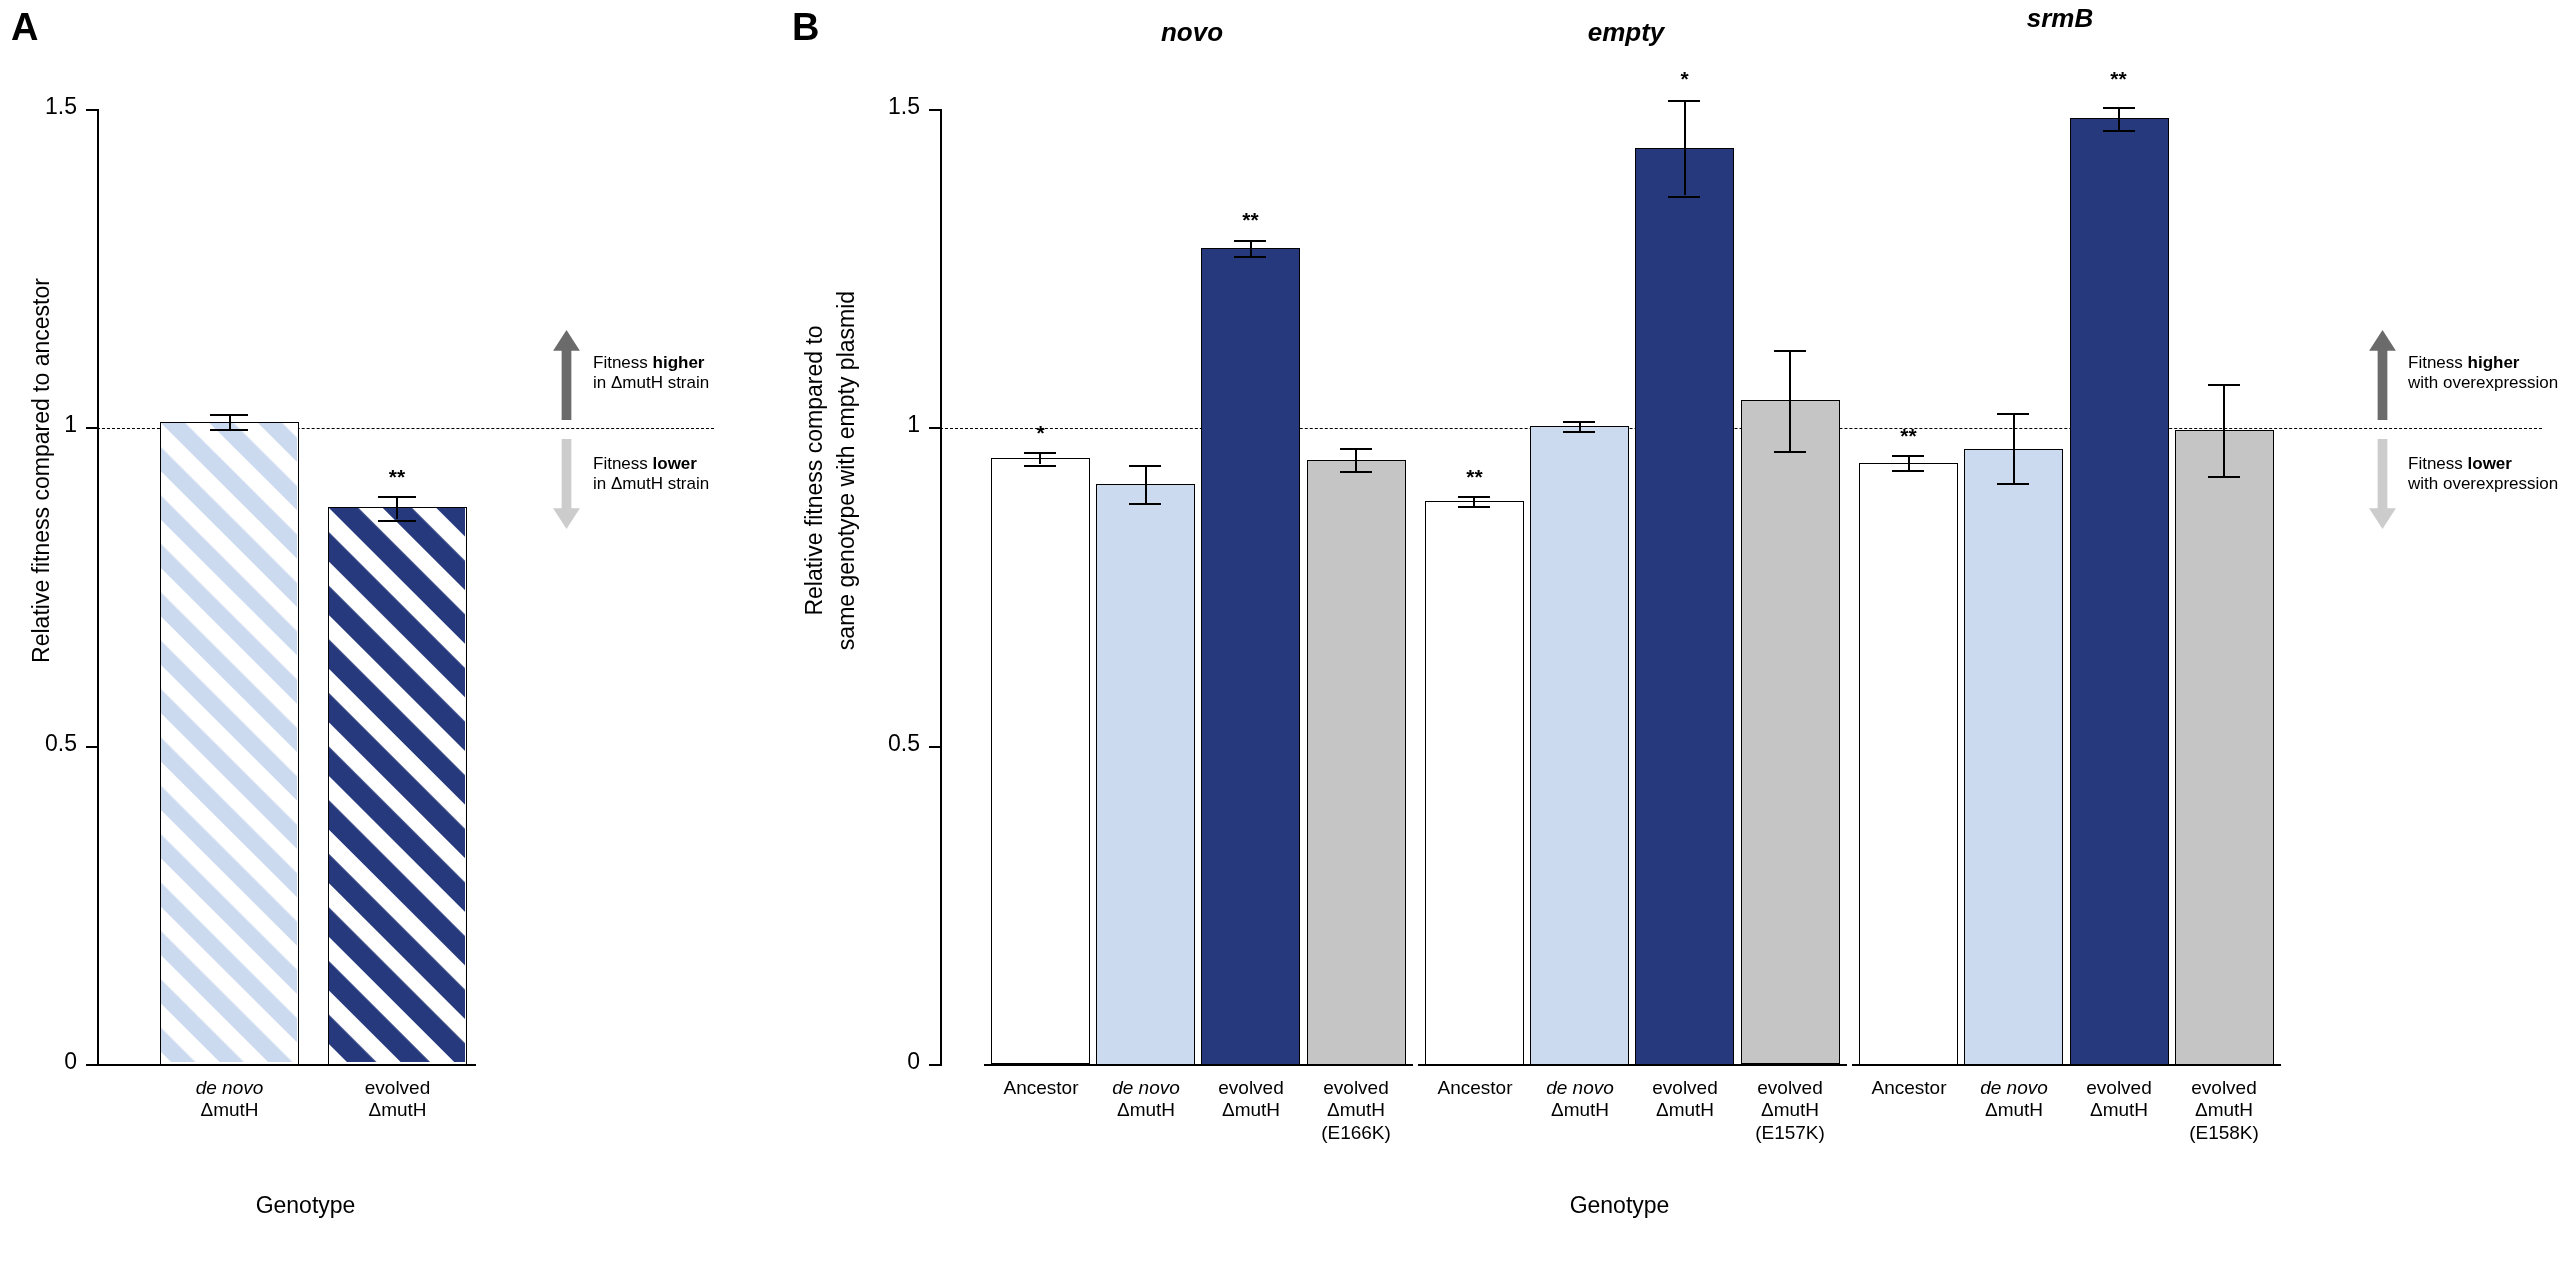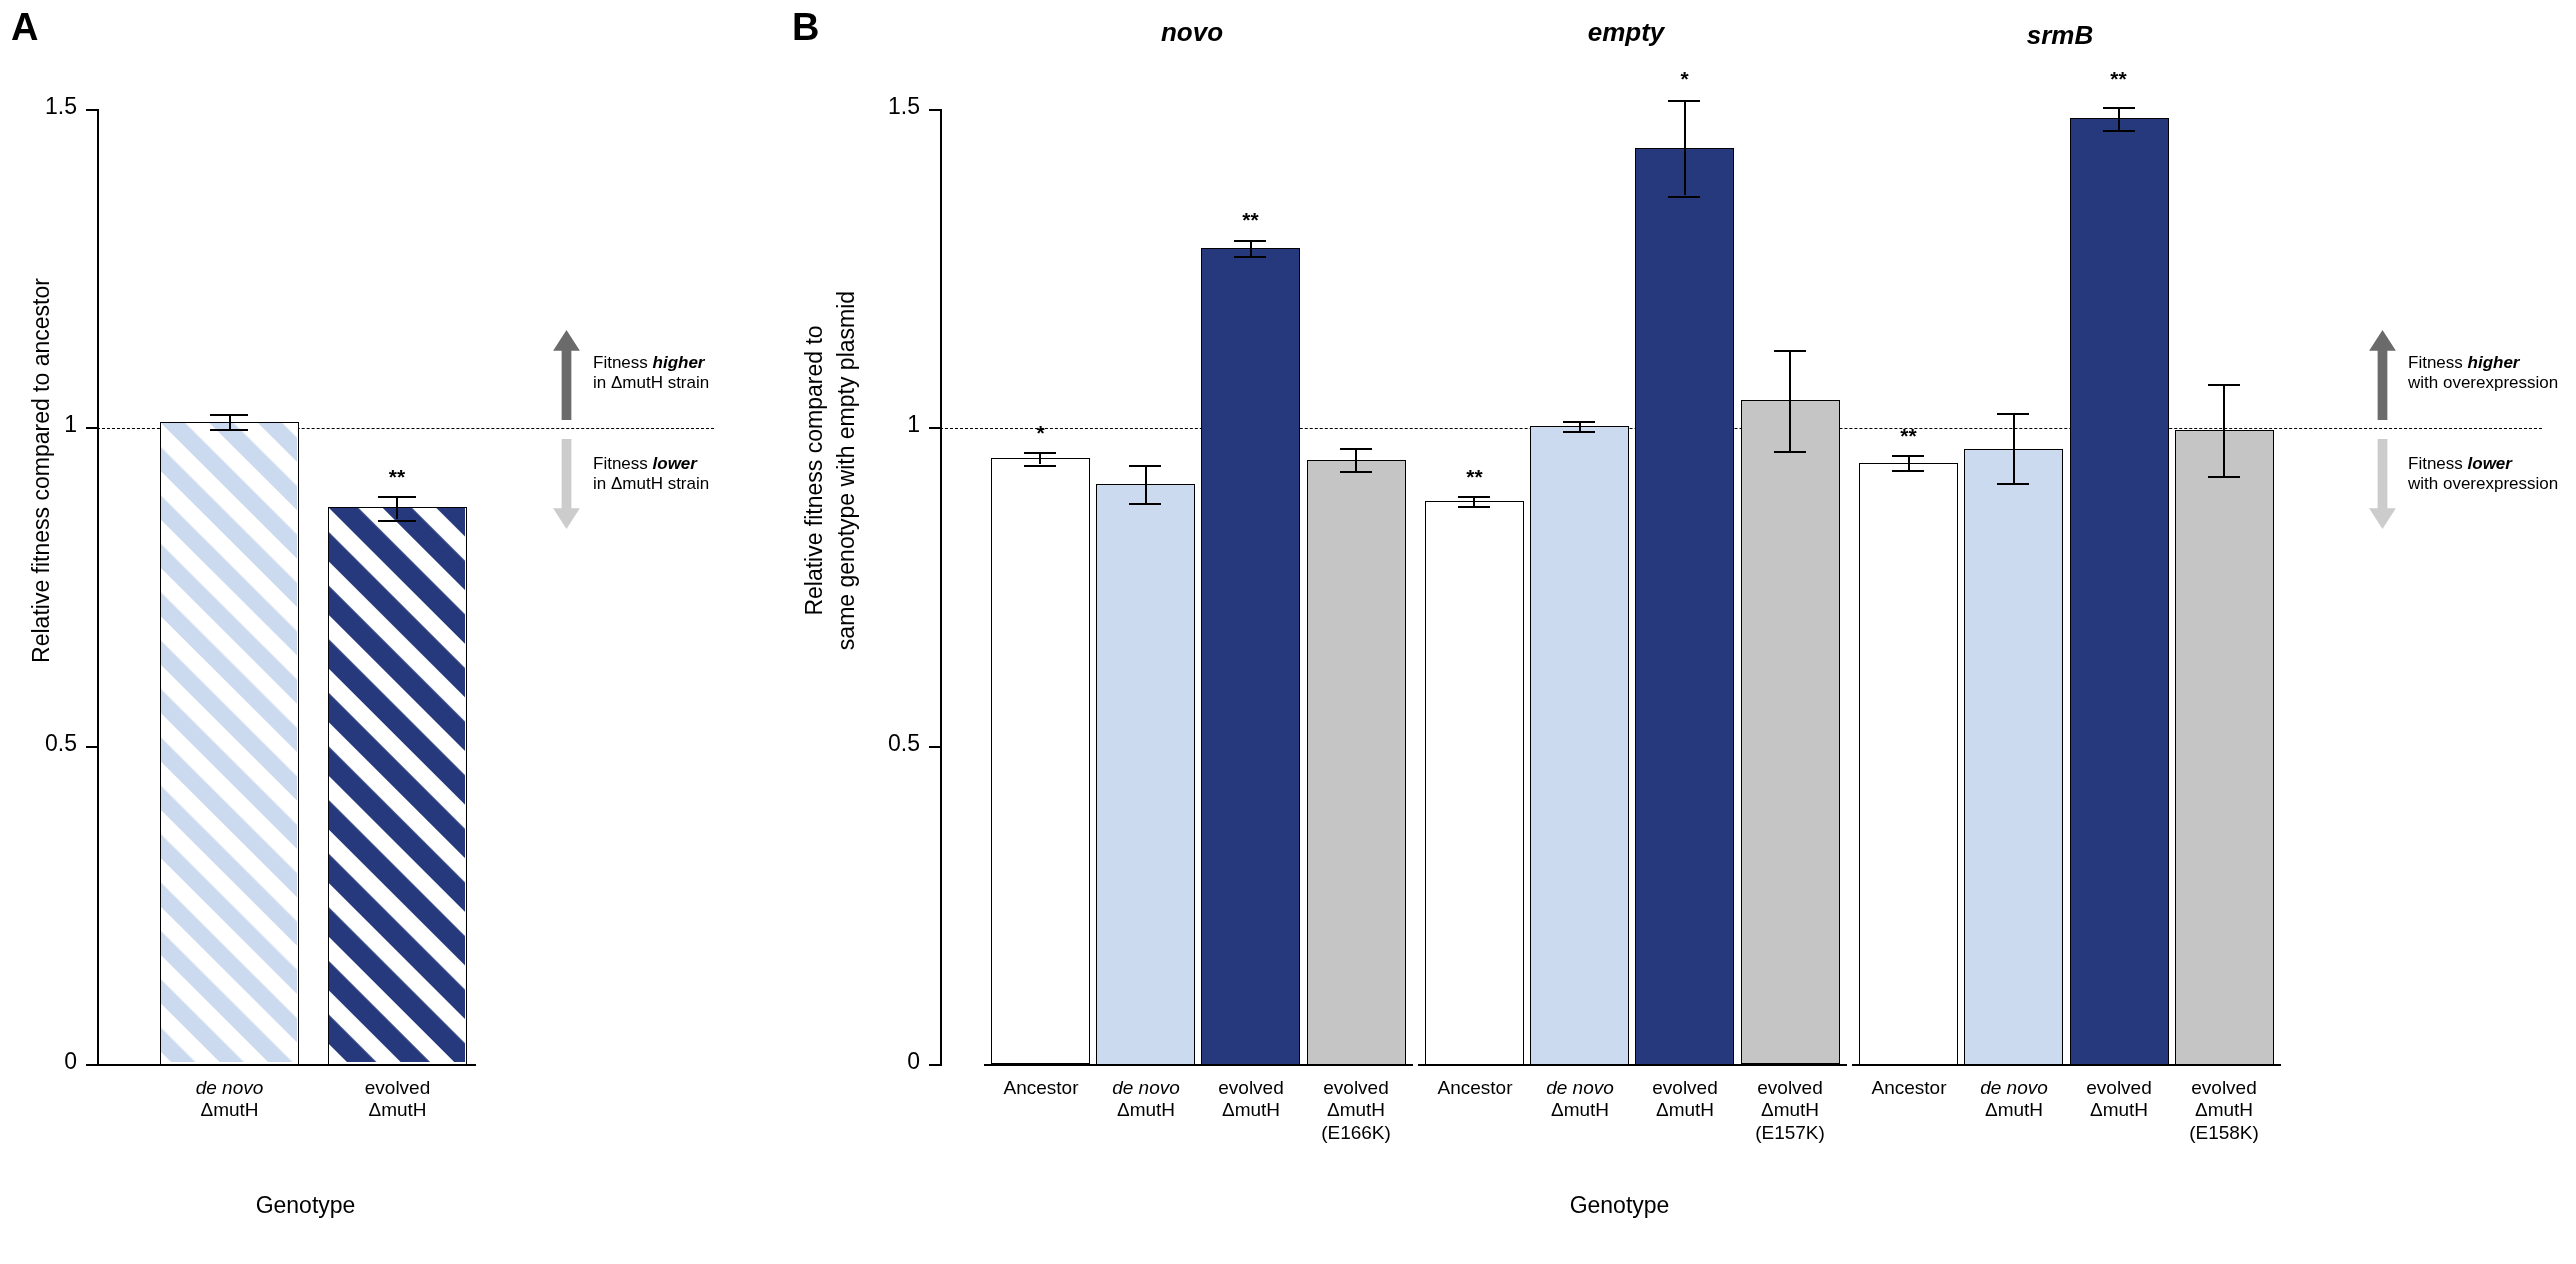--- a/index.html
+++ b/index.html
@@ -110,21 +110,21 @@
     font-weight: bold;
     font-style: italic;
     text-align: center;
   }
   .arrow-note {
     position: absolute;
     font-size: 17px;
     line-height: 1.2;
     white-space: nowrap;
   }
-  .arrow-note b { font-weight: bold; font-style: italic; }
+  .arrow-note b { font-weight: bold; }
   svg { display: block; }
   .ital { font-style: italic; }
 </style>
 </head>
 <body>
 
 <div id="panelA">
   <div class="panel-label" style="left:11px; top:6.1px;">A</div>
 
   <div class="axis-title-y" style="left:28px; top:831px; width:721px;">Relative fitness compared to ancestor</div>
@@ -310,21 +310,21 @@
   <div class="catlabel" style="left:860px; top:1077px; width:98px;">
     <span>evolved</span><br>
     <span>ΔmutH</span>
   </div>
   <div class="catlabel" style="left:965px; top:1077px; width:98px;">
     <span>evolved</span><br>
     <span>ΔmutH</span><br>
     <span>(E157K)</span>
   </div>
 
-  <div class="grouptitle" style="left:1131px; top:20px; width:306px;">srmB</div>
+  <div class="grouptitle" style="left:1131px; top:3px; width:306px;">srmB</div>
 
   <div class="bar" style="left:1083px; top:463px; width:99px; height:602px; background:#ffffff;"></div>
   <div class="errbar" style="left:1132px; top:455px; height:14.7px;"></div>
   <div class="errcap" style="left:1116px; top:455px; width:32px;"></div>
   <div class="errcap" style="left:1116px; top:470px; width:32px;"></div>
   <div class="sig" style="left:1096px; top:424px; width:73px;">**</div>
 
   <div class="bar" style="left:1188px; top:449px; width:99px; height:616px; background:#ccdaf0;"></div>
   <div class="errbar" style="left:1237px; top:413px; height:70px;"></div>
   <div class="errcap" style="left:1221px; top:413px; width:32px;"></div>

